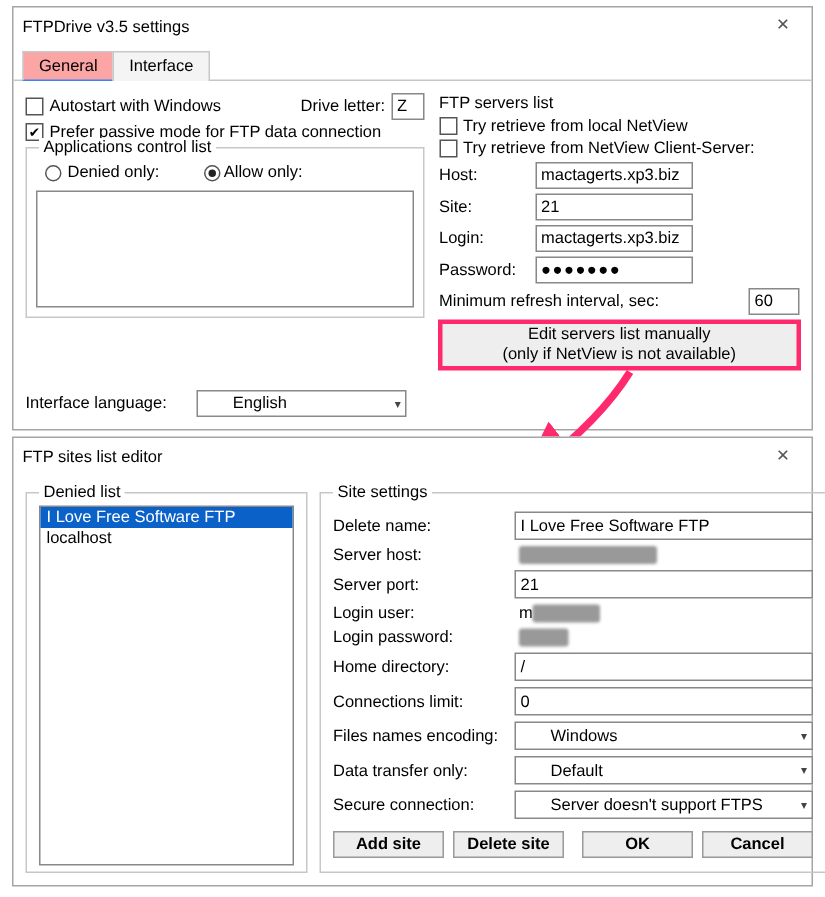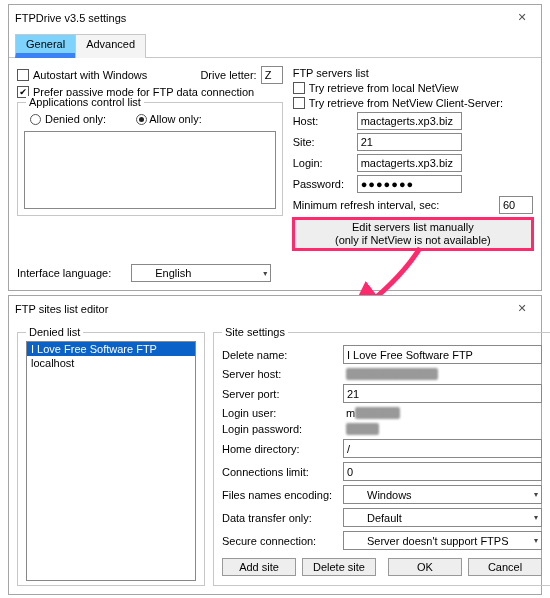--- a/index.html
+++ b/index.html
@@ -4,21 +4,21 @@
 <style>
   * { box-sizing: border-box; font-family: "Segoe UI", Tahoma, sans-serif; font-size: 11px; }
   body { margin: 0; background: #fff; width: 550px; }
   .window { border: 1px solid #a5a5a5; background: #fff; margin: 4px 8px; position: relative; }
   .titlebar { display: flex; align-items: center; justify-content: space-between; padding: 4px 6px; }
   .titlebar .title { color: #000; }
   .titlebar .close { width: 26px; height: 18px; text-align: center; line-height: 16px; color: #555; }
   .tabs { display: flex; padding: 0 6px; margin-top: 2px; border-bottom: 1px solid #c7c7c7;}
   .tab { padding: 3px 10px; border: 1px solid #c7c7c7; border-bottom: none; margin-right: -1px; background: #fff; position: relative; top: 1px;}
   .tab.inactive { top: 1px; background: #f4f4f4;}
-  .tab.active { background: #7dd3fc; border-bottom: 5px solid #3b82f6; }
+  .tab.active { background: #fca5a5; border-bottom: 1px solid #3b82f6; }
   .body { padding: 6px 8px 10px 8px; display: flex; gap: 10px;}
   .col { flex: 1; }
   .row { display: flex; align-items: center; margin: 2px 0; gap: 4px;}
   .chk { width: 12px; height: 12px; border: 1px solid #555; display: inline-flex; align-items: center; justify-content: center; font-size: 9px; line-height: 1; background: #fff; }
   .chk.checked::after { content: "✔"; font-size: 9px; }
   .group { border: 1px solid #c7c7c7; padding: 6px; margin-top: 4px; position: relative;}
   .group > .legend { position: absolute; top: -7px; left: 8px; background: #fff; padding: 0 3px; }
   .radio { width: 11px; height: 11px; border: 1px solid #555; border-radius: 50%; display: inline-flex; align-items: center; justify-content: center; }
   .radio.checked::after { content: ""; width: 5px; height: 5px; background: #222; border-radius: 50%; }
   .textarea { border: 1px solid #888; height: 78px; background: #fff; }
@@ -36,37 +36,37 @@
   .langrow .combo { width: 140px;}
   
   .editor-body { padding: 6px 8px 8px 8px; display: flex; gap: 8px;}
   .siteslist { border: 1px solid #888; width: 170px; height: 240px; background: #fff;}
   .siteslist .item { padding: 1px 4px;}
   .siteslist .item.selected { background: #0a62c9; color: #fff;}
   .settings .srow { display: flex; align-items: center; margin: 4px 0; gap: 6px;}
   .settings .slabel { width: 115px; }
   .settings input.txt, .settings .combo { flex: 1; height: 19px;}
   .btnrow { display: flex; gap: 6px; justify-content: flex-start; padding: 4px 0 2px 0;}
-  .btnrow .btn { border: 1px solid #999; background: #eee; width: 74px; text-align: center; padding: 2px 0;}
+  .btnrow .btn { border: 1px solid #999; background: #eee; width: 74px; text-align: center; padding: 2px 0; font-weight: bold;}
   .btnrow .spacer { flex: 1; }
   .obf { background: #999; color: #999; filter: blur(1px); border-radius:2px; display:inline-block; }
   .group2 { border: 1px solid #c7c7c7; padding: 8px 8px 4px 8px; margin-top: 4px; position: relative;}
   .group2 > .legend { position: absolute; top: -7px; left: 8px; background: #fff; padding: 0 3px; }
 </style>
 </head>
 <body>
 
 <div class="window" style="position:relative;">
   <div class="titlebar">
     <span class="title">FTPDrive v3.5 settings</span>
     <span class="close">✕</span>
   </div>
   <div class="tabs">
     <div class="tab active">General</div>
-    <div class="tab inactive">Advanced</div>
+    <div class="tab inactive">Interface</div>
   </div>
   <div class="body">
     <div class="col" style="flex:1.05">
       <div class="row">
         <span class="chk"></span>
         <span class="label">Autostart with Windows</span>
         <span style="flex:1"></span>
         <span class="label">Drive letter:</span>
         <input class="txt" style="width: 22px;" value="Z">
       </div>

